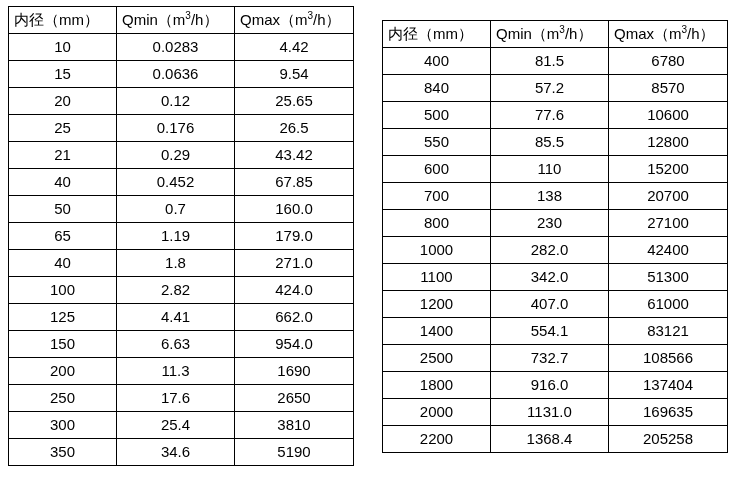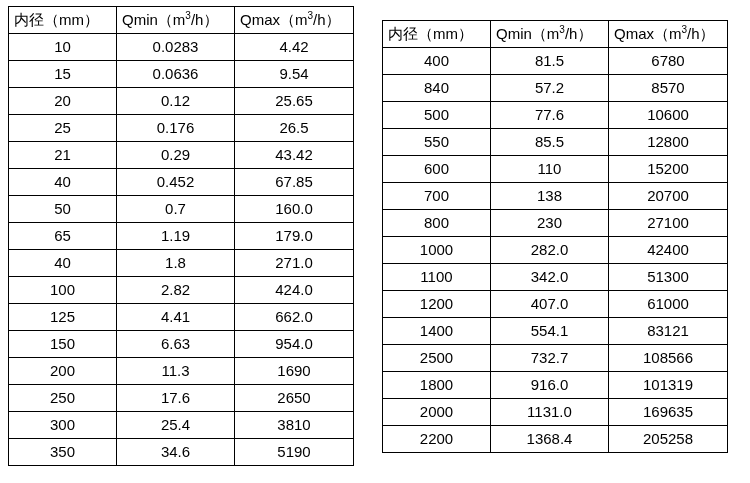--- a/index.html
+++ b/index.html
@@ -243,21 +243,21 @@
             <td>83121</td>
           </tr>
           <tr>
             <td>2500</td>
             <td>732.7</td>
             <td>108566</td>
           </tr>
           <tr>
             <td>1800</td>
             <td>916.0</td>
-            <td>101319</td>
+            <td>137404</td>
           </tr>
           <tr>
             <td>2000</td>
             <td>1131.0</td>
             <td>169635</td>
           </tr>
           <tr>
             <td>2200</td>
             <td>1368.4</td>
             <td>205258</td>

